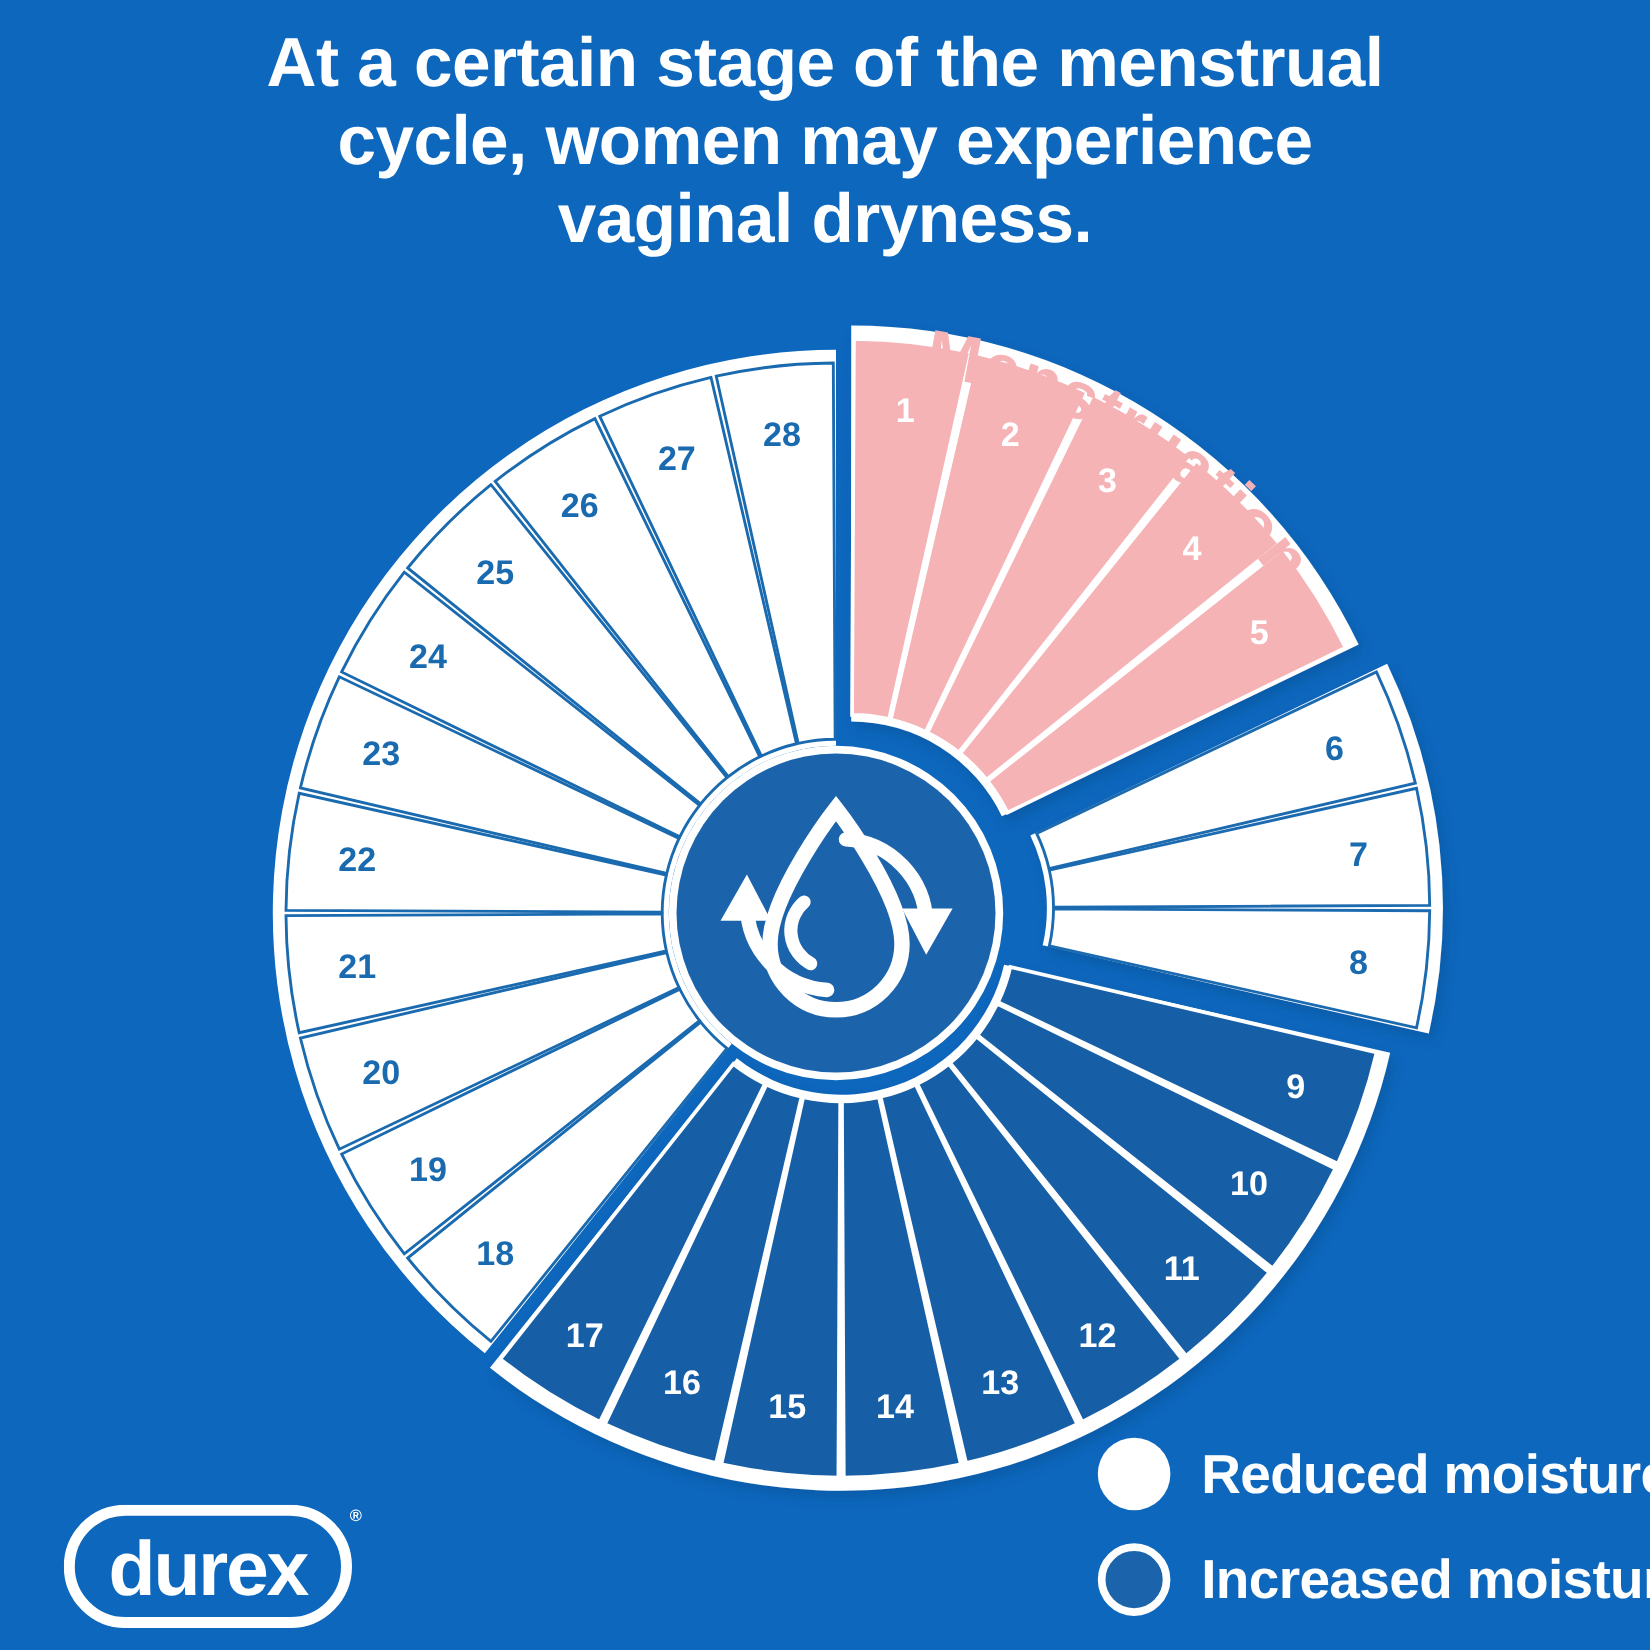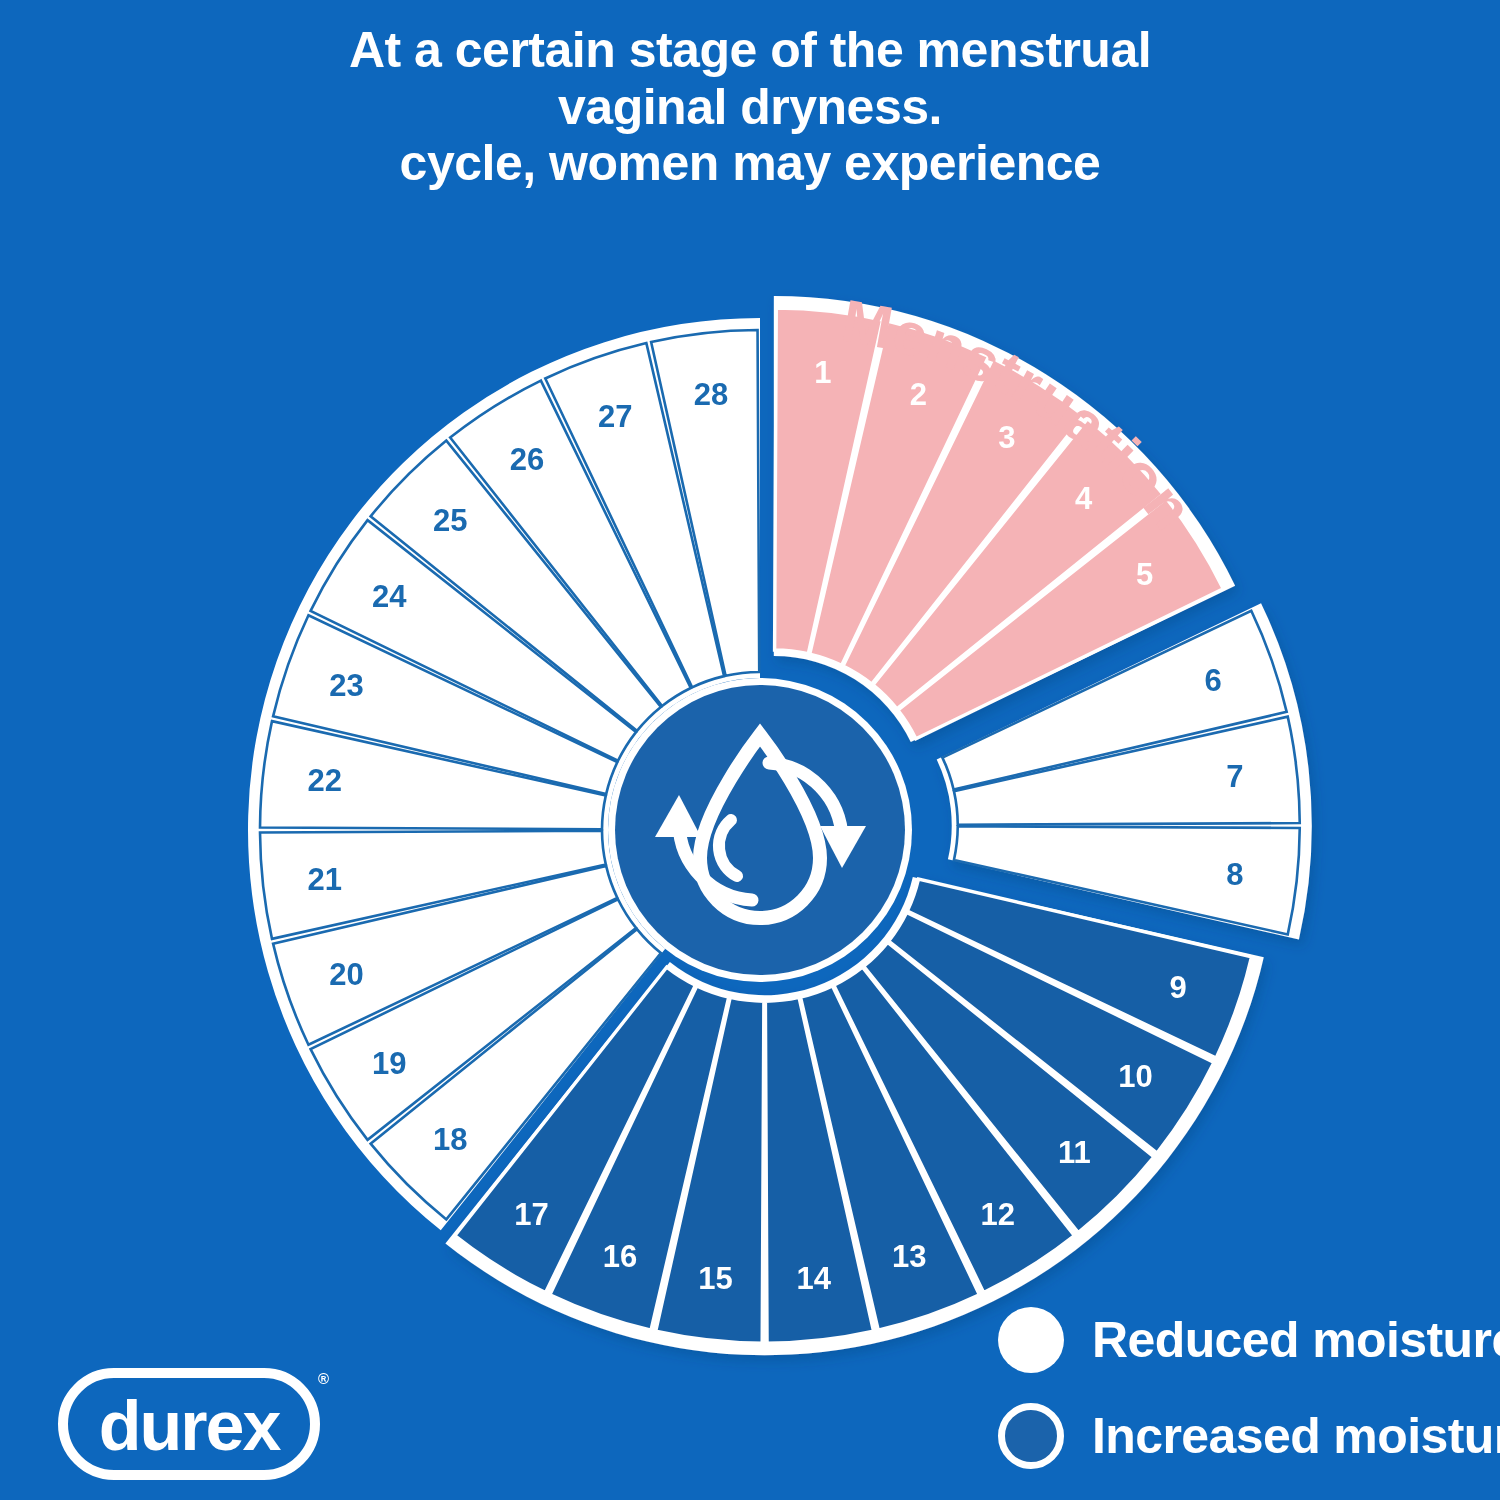--- a/index.html
+++ b/index.html
@@ -22,21 +22,21 @@
     overflow: hidden;
   }
   
   #headline {
     position: absolute;
     top: 22px;
     left: 0;
     width: 1500px;
     text-align: center;
     color: #ffffff;
-    font-size: 50px;
+    font-size: 63px;
     font-weight: bold;
     line-height: 1.13;
     letter-spacing: -0.5px;
     padding: 0 210px;
     box-sizing: border-box;
   }
   #headline .ln { display: block; white-space: nowrap; }
   
   #wheel {
     position: absolute;
@@ -94,22 +94,22 @@
     font-weight: bold;
   }
 </style>
 </head>
 <body>
 
 <div id="stage">
 
   <div id="headline">
     <span class="ln">At a certain stage of the menstrual</span>
+    <span class="ln">cycle, women may experience</span>
     <span class="ln">vaginal dryness.</span>
-    <span class="ln">cycle, women may experience</span>
   </div>
 
   <svg id="wheel" viewBox="0 0 1500 1500">
     <defs>
       <filter id="softshadow" x="-25%" y="-25%" width="150%" height="150%">
         <feDropShadow dx="4" dy="6" stdDeviation="6" flood-color="#063e77" flood-opacity="0.30"></feDropShadow>
       </filter>
       <path id="menstruation-arc" d="M 830 340 A 470 470 0 0 1 1195 585" fill="none"></path>
     </defs>
 

